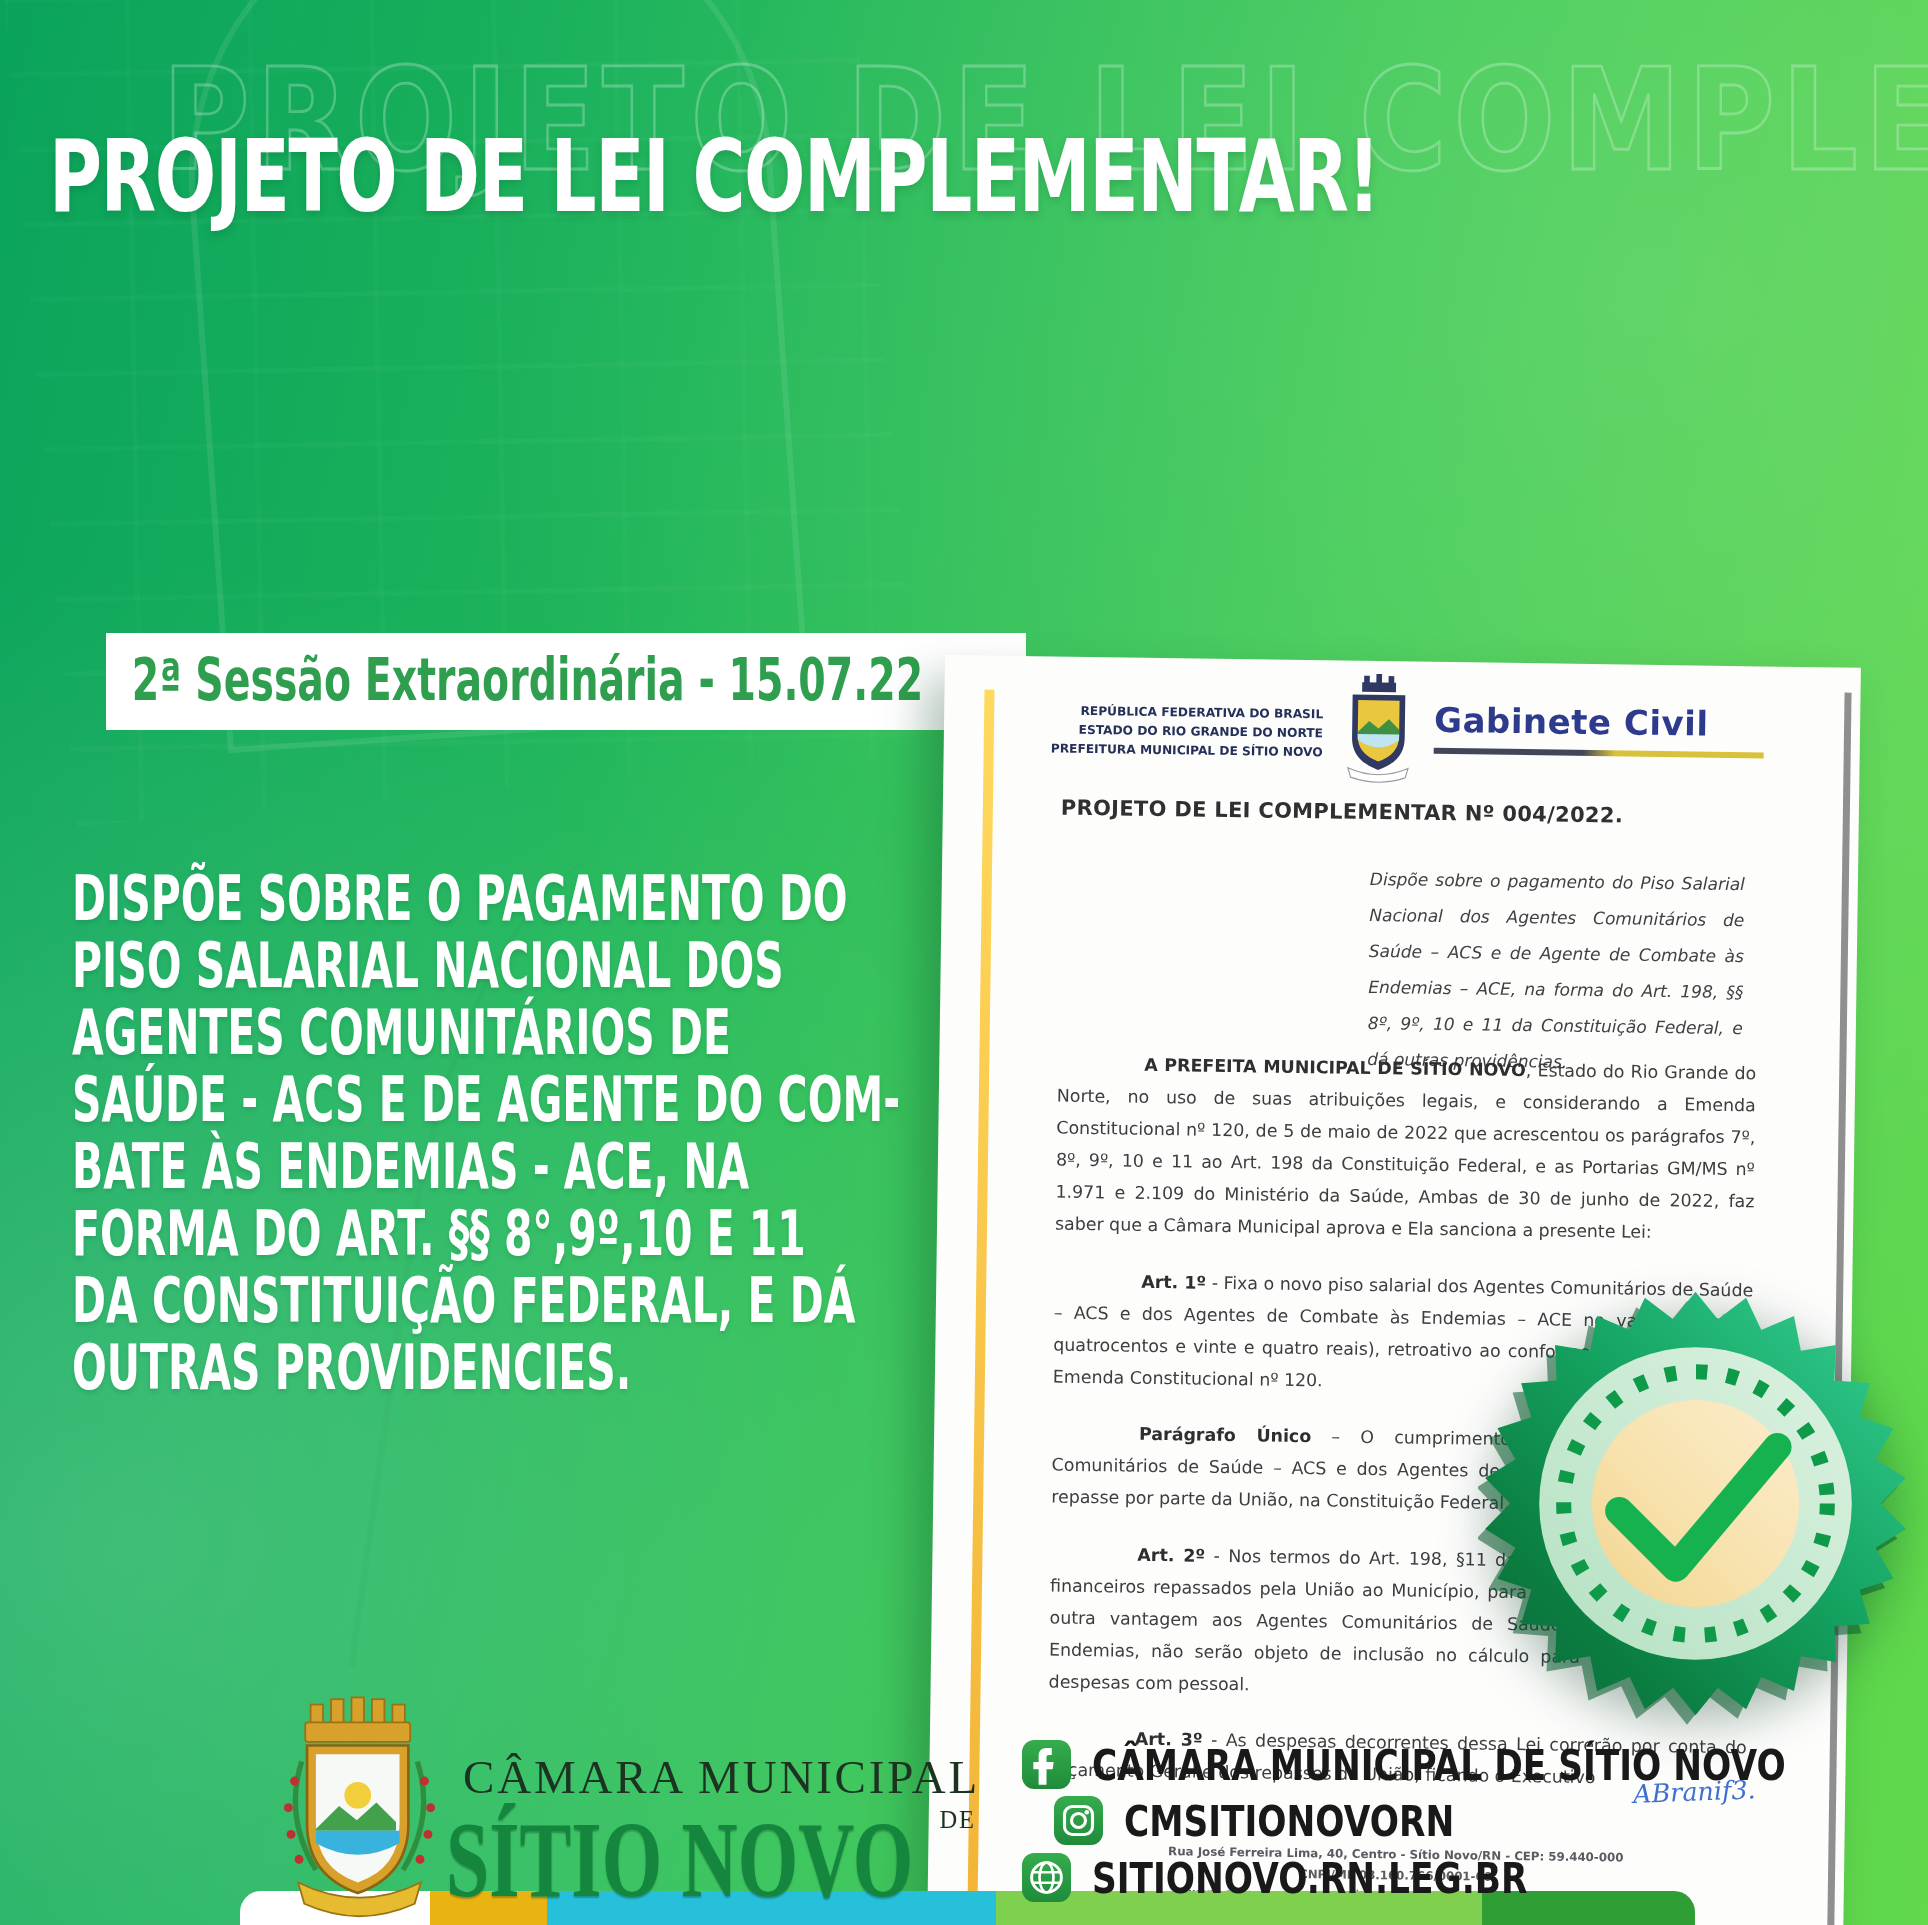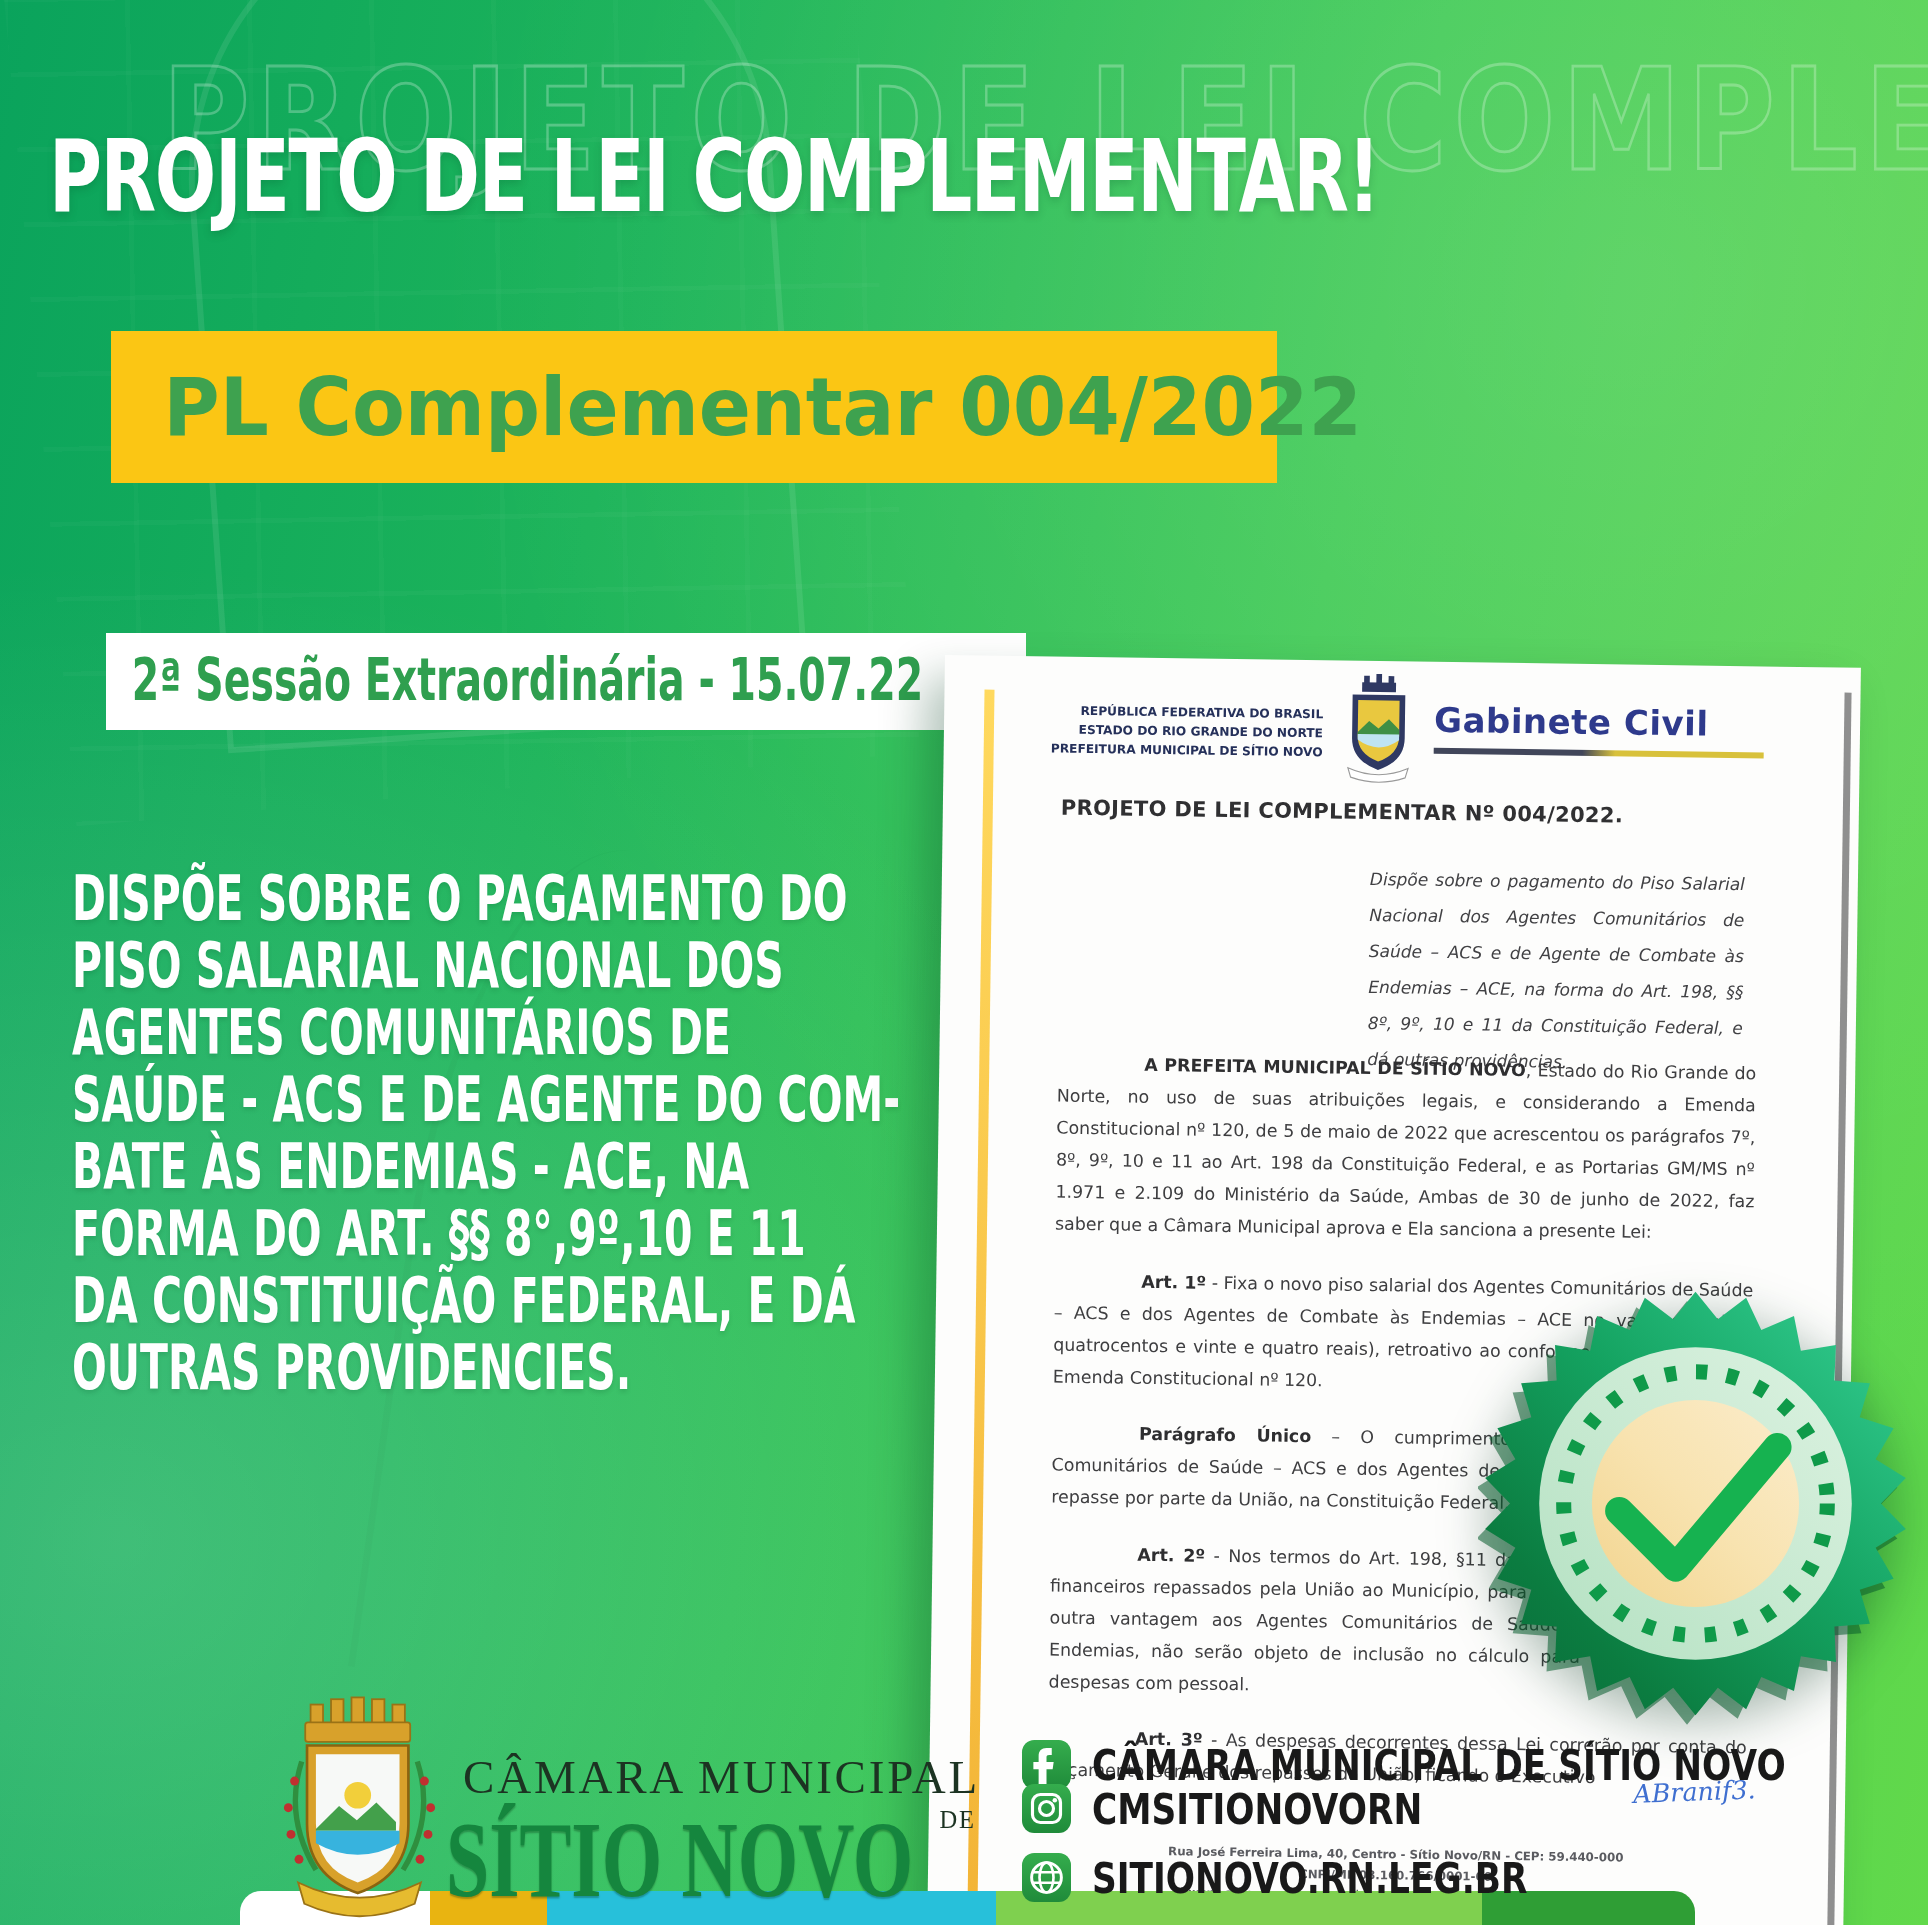--- a/index.html
+++ b/index.html
@@ -100,21 +100,21 @@
   .stripes span { position:absolute; top:0; bottom:0; }
   .s-white  { left:240px;  width:190px; background:#ffffff; border-top-left-radius:21px; }
   .s-yellow { left:430px;  width:117px; background:#e9b411; }
   .s-cyan   { left:547px;  width:449px; background:#27c0da; }
   .s-lgreen { left:996px; width:486px; background:#7fd04f; }
   .s-dgreen { left:1482px; width:213px; background:#2f9e35; border-top-right-radius:21px; }
 
   
   .social { position:absolute; left:1022px; top:1740px; z-index:45; }
   .social-row { position:absolute; left:0; display:flex; align-items:center; height:49px; }
-  .social-row.r0 { top:0; } .social-row.r1 { top:44px; } .social-row.r2 { top:113px;text-align:right; }
+  .social-row.r0 { top:0; } .social-row.r1 { top:56px;margin-left:32px; } .social-row.r2 { top:113px;text-align:right; }
   .s-icon { width:49px; height:49px; border-radius:12.2px; flex:0 0 49px;
     background:linear-gradient(180deg,#35ad4d,#1f8b3a); display:flex; align-items:center; justify-content:center; }
   .s-icon svg { width:49px; height:49px; display:block; }
   .s-label { margin-left:21px; white-space:nowrap; font-size:43px; font-weight:800; color:#191919;
     transform:scaleX(.8); transform-origin:left center; letter-spacing:0; }
 
   
   .logo-crest { position:absolute; left:275px; top:1684px; width:169px; height:235px; z-index:45; }
   .logo-text { position:absolute; left:463px; top:1750px; z-index:45; font-family:"Liberation Serif","DejaVu Serif",serif; }
   .lt1 { font-size:47px; letter-spacing:2.8px; color:#1c3322; white-space:nowrap; }
@@ -132,23 +132,20 @@
 
 <div class="stage">
 
   <div class="decor-bricks"></div>
   <div class="decor-arch"></div>
   <div class="decor-stem"></div>
 
   <div class="ghost">PROJETO DE LEI COMPLEMENTAR!</div>
   <h1 class="title">PROJETO DE LEI COMPLEMENTAR!</h1>
 
-  <div class="badge-yellow">
-    <span>PL Complementar 004/2022</span>
-  </div>
   <div class="badge-white badge-session">
     <span>2ª Sessão Extraordinária - 15.07.22</span>
   </div>
 
   <div class="summary">
     <div>DISPÕE SOBRE O PAGAMENTO DO</div>
     <div>PISO SALARIAL NACIONAL DOS</div>
     <div>AGENTES COMUNITÁRIOS DE</div>
     <div>SAÚDE - ACS E DE AGENTE DO COM-</div>
     <div>BATE ÀS ENDEMIAS - ACE, NA</div>

